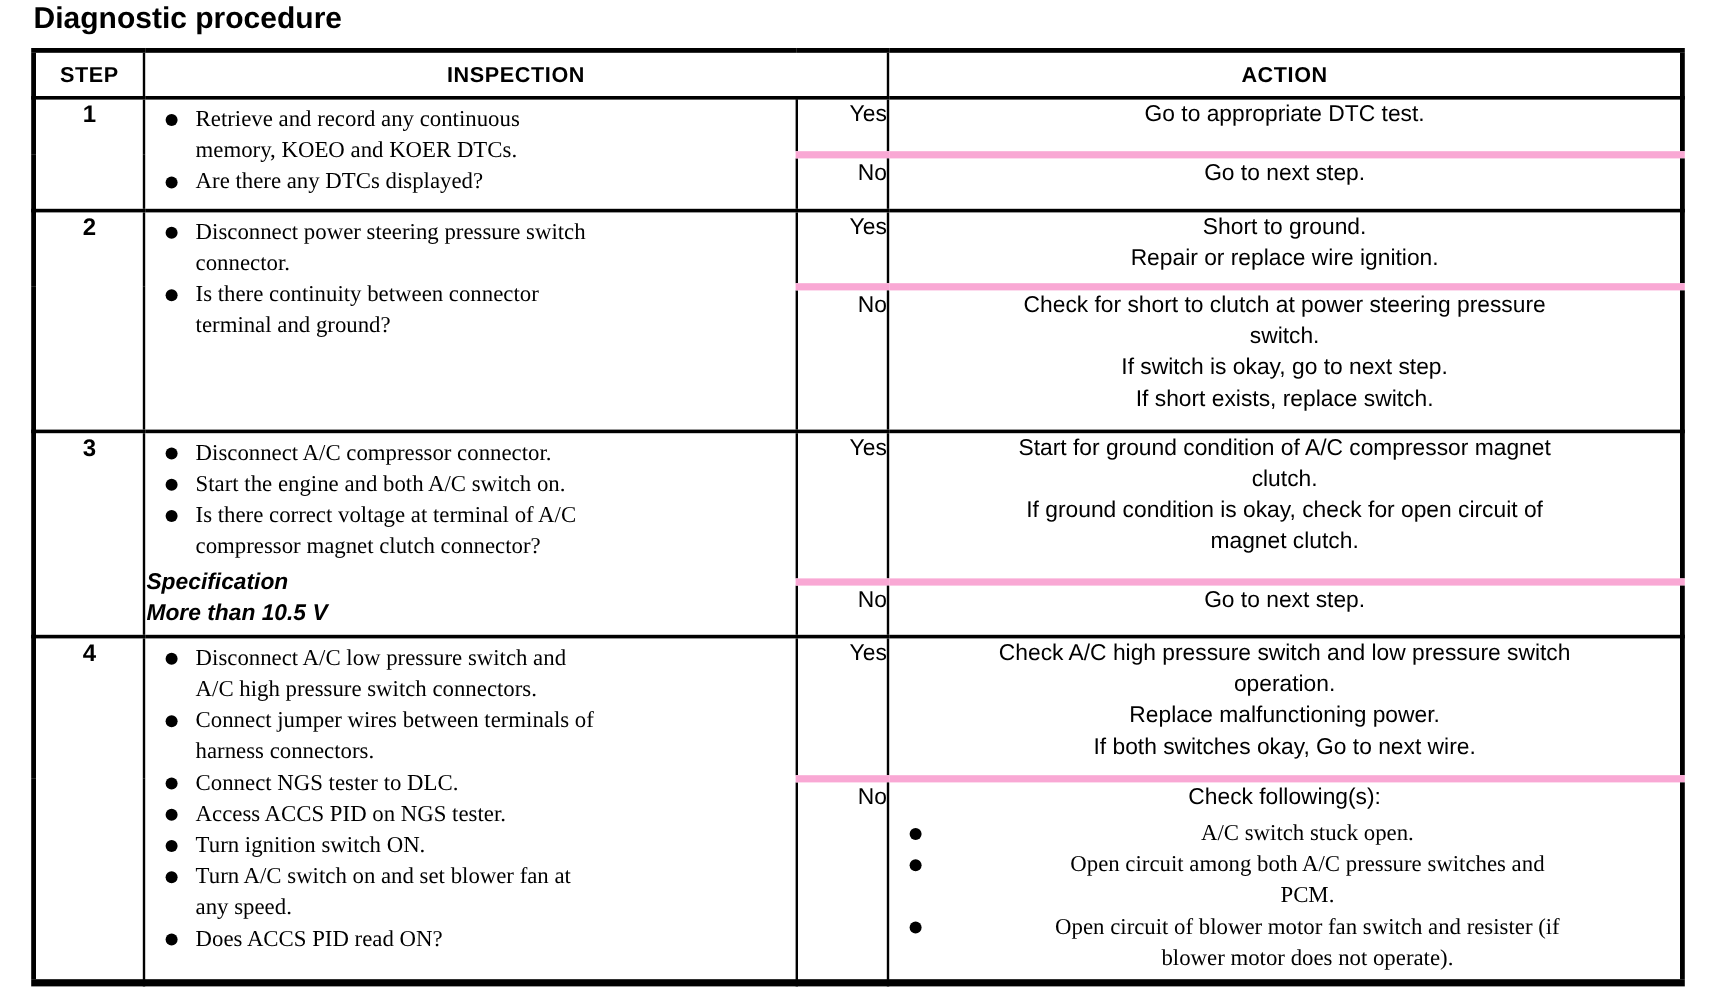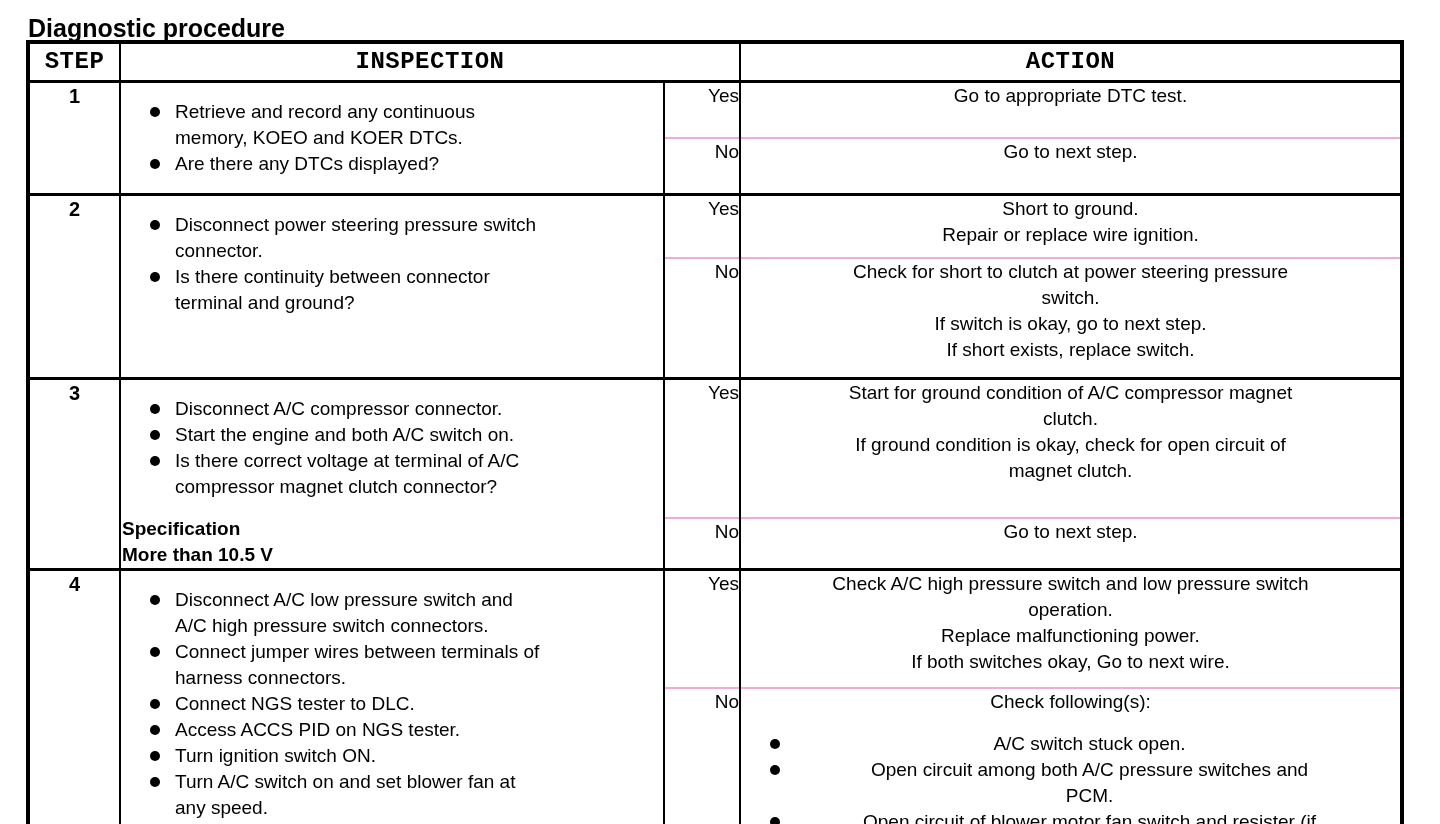--- a/index.html
+++ b/index.html
@@ -8,21 +8,21 @@
     width: 1440px;
     height: 824px;
     background: #ffffff;
     color: #000;
     font-family: "Liberation Sans", sans-serif;
     overflow: hidden;
   }
   .doc-title {
     position: absolute;
     left: 28px;
-    top: 14px;
+    top: 1px;
     font-size: 25px;
     font-weight: bold;
     letter-spacing: 0px;
   }
   table.diag {
     position: absolute;
     left: 26px;
     top: 40px;
     width: 1374px;
     border-collapse: collapse;
@@ -31,60 +31,59 @@
     border-bottom-width: 6px;
     font-size: 19px;
     line-height: 26px;
     color: #000;
   }
   table.diag th {
     border: 2px solid #000;
     border-top-width: 4px;
     border-bottom: 3px solid #000;
     height: 36px;
-    font-size: 24px;
+    font-size: 18px;
     font-weight: bold;
     text-align: center;
     vertical-align: middle;
     padding: 0;
     letter-spacing: 0.5px;
-    font-family: Liberation Mono, monospace;
   }
   table.diag td {
     border-left: 2px solid #000;
     border-right: 2px solid #000;
     vertical-align: top;
     padding: 0;
   }
   tr.step-start > td { border-top: 3px solid #000; }
-  tr.sub > td { border-top: 2px solid #f9a8d4; }
+  tr.sub > td { border-top: 6px solid #f9a8d4; }
   td.step {
     text-align: center;
     font-weight: bold;
     font-size: 20px;
     padding-top: 7px;
   }
   td.insp { padding: 6px 6px 4px 12px; }
-  ul.blist { list-style: none; margin: 16px; padding: 0; }
+  ul.blist { list-style: none; margin: 4px; padding: 0; font-family: Liberation Serif, serif; }
   ul.blist li {
     position: relative;
     padding-left: 38px;
     white-space: pre-line;
   }
   ul.blist li::before {
     content: "";
     position: absolute;
     left: 13px;
     top: 8px;
     width: 10px;
     height: 10px;
     border-radius: 50%;
     background: #000;
   }
-  .note { font-weight: bold; padding-left: 1px; }
+  .note { font-weight: bold; padding-left: 1px; font-style: italic; }
   td.yn {
     text-align: right;
     padding-top: 9px;
   }
   td.act { padding: 8px 8px 4px 10px; text-align: center; }
   .line { white-space: pre-line; }
 </style>
 </head>
 <body>
 

